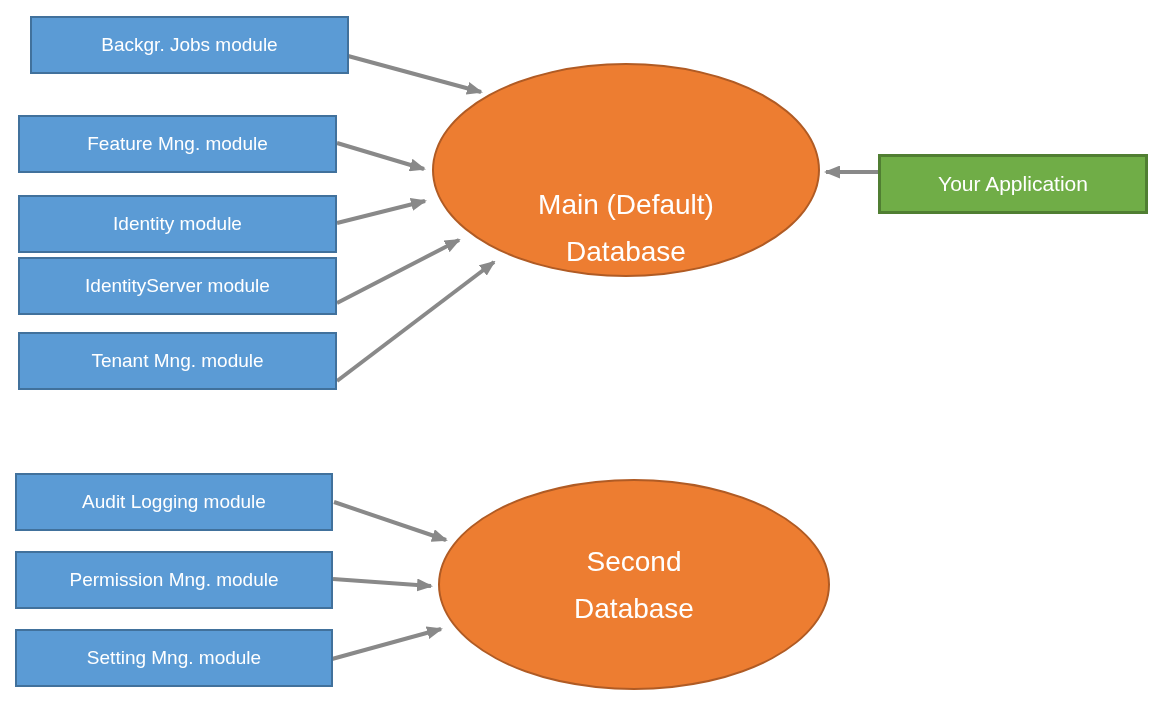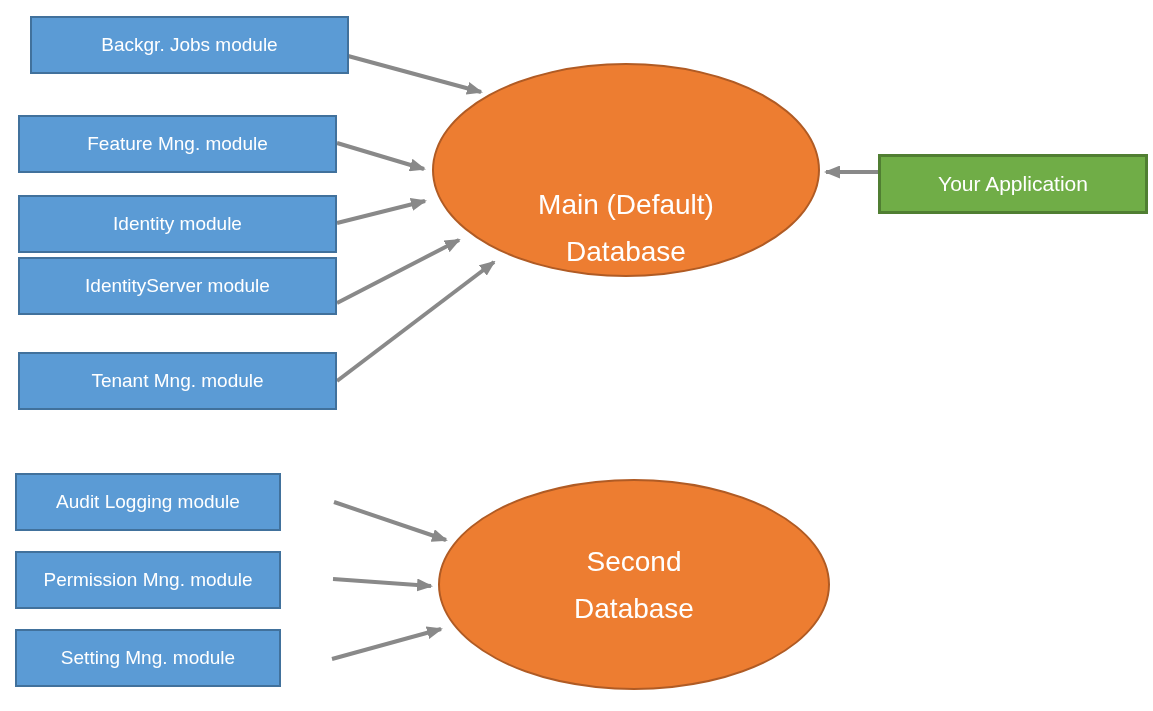--- a/index.html
+++ b/index.html
@@ -36,21 +36,21 @@
     display: flex;
     align-items: center;
     justify-content: center;
     text-align: center;
     left: 18px;
     width: 319px;
     height: 58px;
   }
   .module.bottom-group {
     left: 15px;
-    width: 266px;
+    width: 318px;
   }
   .db {
     position: absolute;
     box-sizing: border-box;
     background: var(--database-fill, #ed7d31);
     border: 2px solid var(--database-border, #b05b24);
     border-radius: 50%;
     color: var(--text, #ffffff);
     font-size: 28px;
     line-height: 47px;
@@ -72,21 +72,21 @@
     justify-content: center;
     left: 878px;
     top: 154px;
     width: 270px;
     height: 60px;
   }
   #mod-1 { top: 16px; margin-left: 12px; }
   #mod-2 { top: 115px; }
   #mod-3 { top: 195px; }
   #mod-4 { top: 257px; }
-  #mod-5 { top: 352px; }
+  #mod-5 { top: 332px; }
   #mod-6 { top: 473px; }
   #mod-7 { top: 551px; }
   #mod-8 { top: 629px; }
   #db-main   { left: 432px; top: 63px;  width: 388px; height: 214px; justify-content: flex-end; }
   #db-second { left: 438px; top: 479px; width: 392px; height: 211px; }
 </style>
 </head>
 <body>
 
 <div class="canvas">

